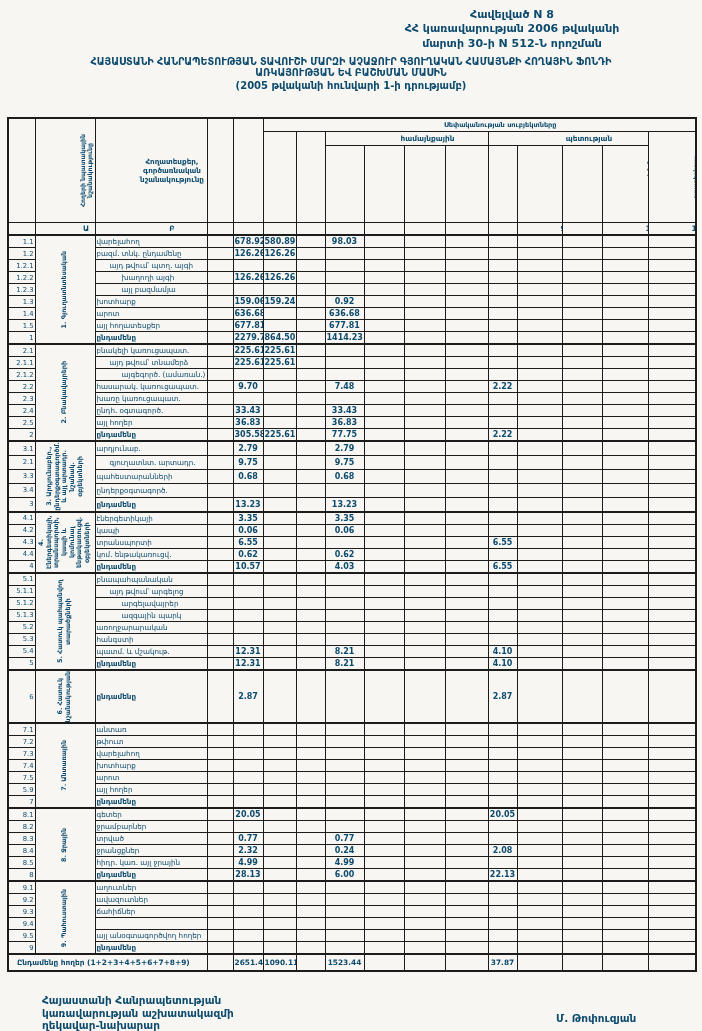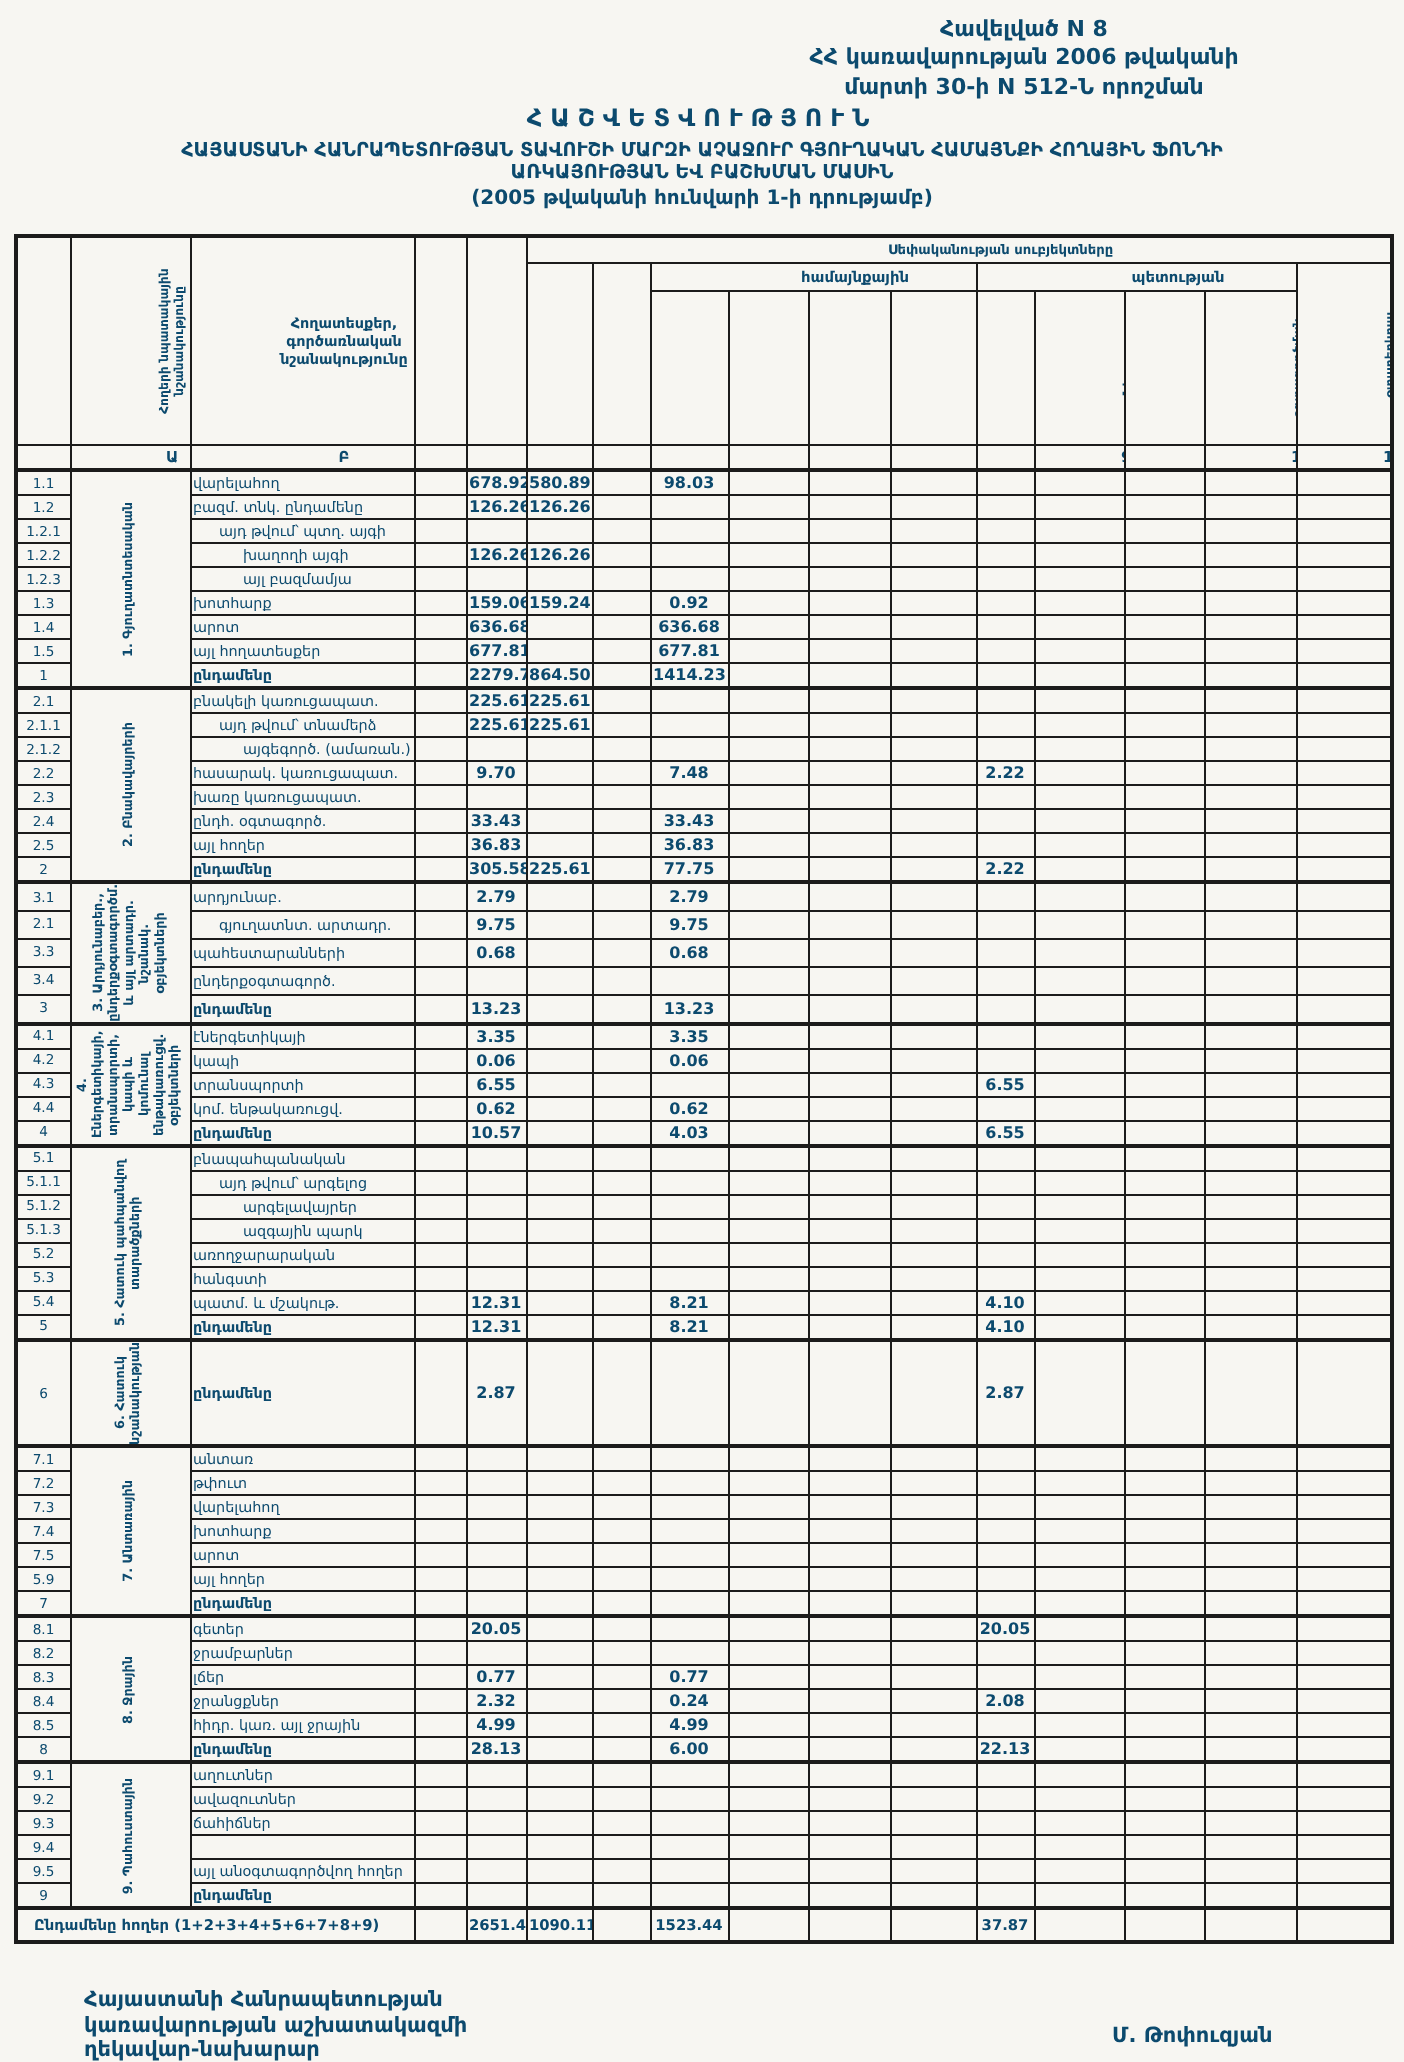--- a/index.html
+++ b/index.html
@@ -22,21 +22,21 @@
   tr.h2 th{font-size:7.4px;height:13px;text-align:center;}
   tr.h3 th{height:76px;}
   .corner{font-size:7px;text-align:center;}
   .colb{font-size:7.2px;text-align:center;line-height:1.25;}
   .vtxt{writing-mode:vertical-rl;transform:rotate(180deg);font-size:6.2px;line-height:1.2;
         margin:0 auto;max-height:72px;font-weight:bold;text-align:center;}
   .vtall .vtxt{max-height:98px;}
   tr.hL th{height:11px;font-size:7.5px;text-align:center;font-weight:bold;}
 
   tbody td{height:11px;}
-  td.num{text-align:center;font-size:6.8px;}
+  td.num{text-align:right;font-size:6.8px;}
   td.lbl{font-size:7.2px;white-space:nowrap;}
   td.lbl.ind1{padding-left:14px;}
   td.lbl.ind2{padding-left:26px;}
   td.val{text-align:center;font-weight:bold;font-size:8px;}
   tr.total td.lbl{font-weight:bold;}
   tr.gstart td{border-top:2px solid #1c1c1c;}
   td.grp .vtxt{font-size:6.4px;max-height:none;}
   tr.tallrow td{height:44px;}
   tr.footerrow td{height:15px;font-weight:bold;font-size:7.4px;}
   tr.footerrow td.flabel{text-align:left;padding-left:8px;white-space:nowrap;}
@@ -49,21 +49,20 @@
 
 <div class="page">
 
   <div class="appendix">
     <div>Հավելված N 8</div>
     <div>ՀՀ կառավարության 2006 թվականի</div>
     <div>մարտի 30-ի N 512-Ն որոշման</div>
   </div>
 
   <div class="titleblock">
-    <div class="t1">ՀԱՇՎԵՏՎՈՒԹՅՈՒՆ</div>
     <div class="t2">ՀԱՅԱՍՏԱՆԻ ՀԱՆՐԱՊԵՏՈՒԹՅԱՆ ՏԱՎՈՒՇԻ ՄԱՐԶԻ ԱՉԱՋՈՒՐ ԳՅՈՒՂԱԿԱՆ ՀԱՄԱՅՆՔԻ ՀՈՂԱՅԻՆ ՖՈՆԴԻ</div>
     <div class="t3">ԱՌԿԱՅՈՒԹՅԱՆ ԵՎ ԲԱՇԽՄԱՆ ՄԱՍԻՆ</div>
     <div class="t4">(2005 թվականի հունվարի 1-ի դրությամբ)</div>
   </div>
 
   <div class="unit">(հեկտարներով)</div>
 
   <table class="report" id="land-table">
     <colgroup id="cols">
         <col style="width: 27px;">
@@ -945,21 +944,21 @@
           <td class="val"></td>
           <td class="val"></td>
           <td class="val"></td>
           <td class="val"></td>
           <td class="val"></td>
           <td class="val"></td>
           <td class="val"></td>
         </tr>
         <tr>
           <td class="num">8.3</td>
-          <td class="lbl">լճեր</td>
+          <td class="lbl">տրված</td>
           <td class="val"></td>
           <td class="val">0.77</td>
           <td class="val"></td>
           <td class="val"></td>
           <td class="val">0.77</td>
           <td class="val"></td>
           <td class="val"></td>
           <td class="val"></td>
           <td class="val"></td>
           <td class="val"></td>

